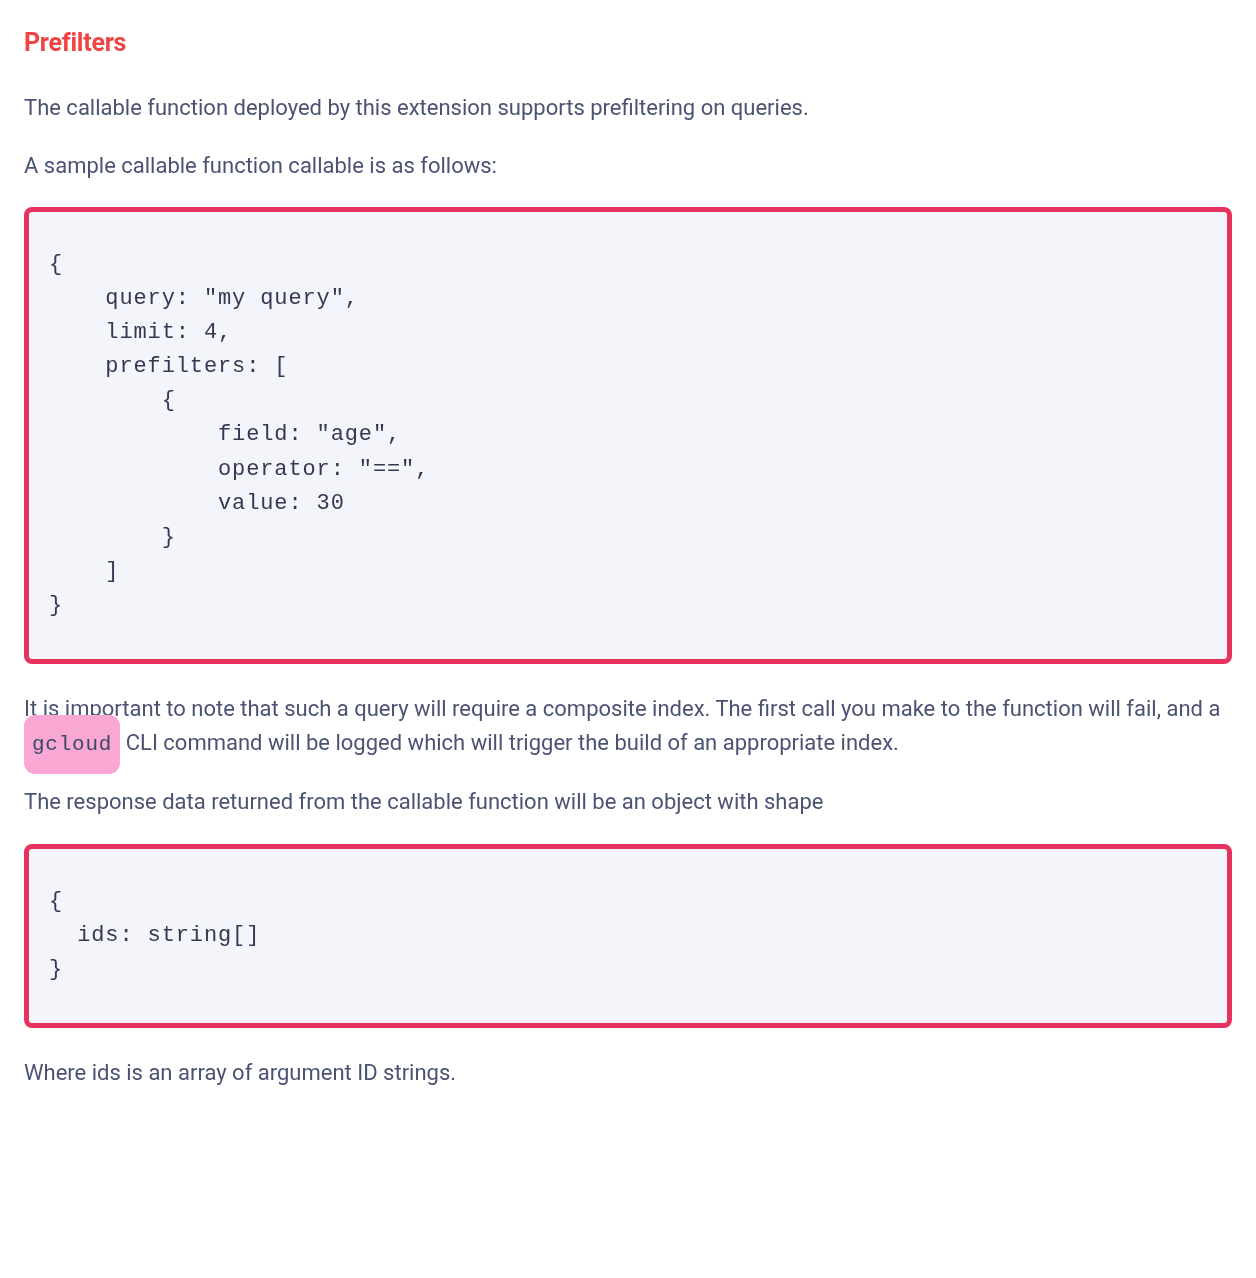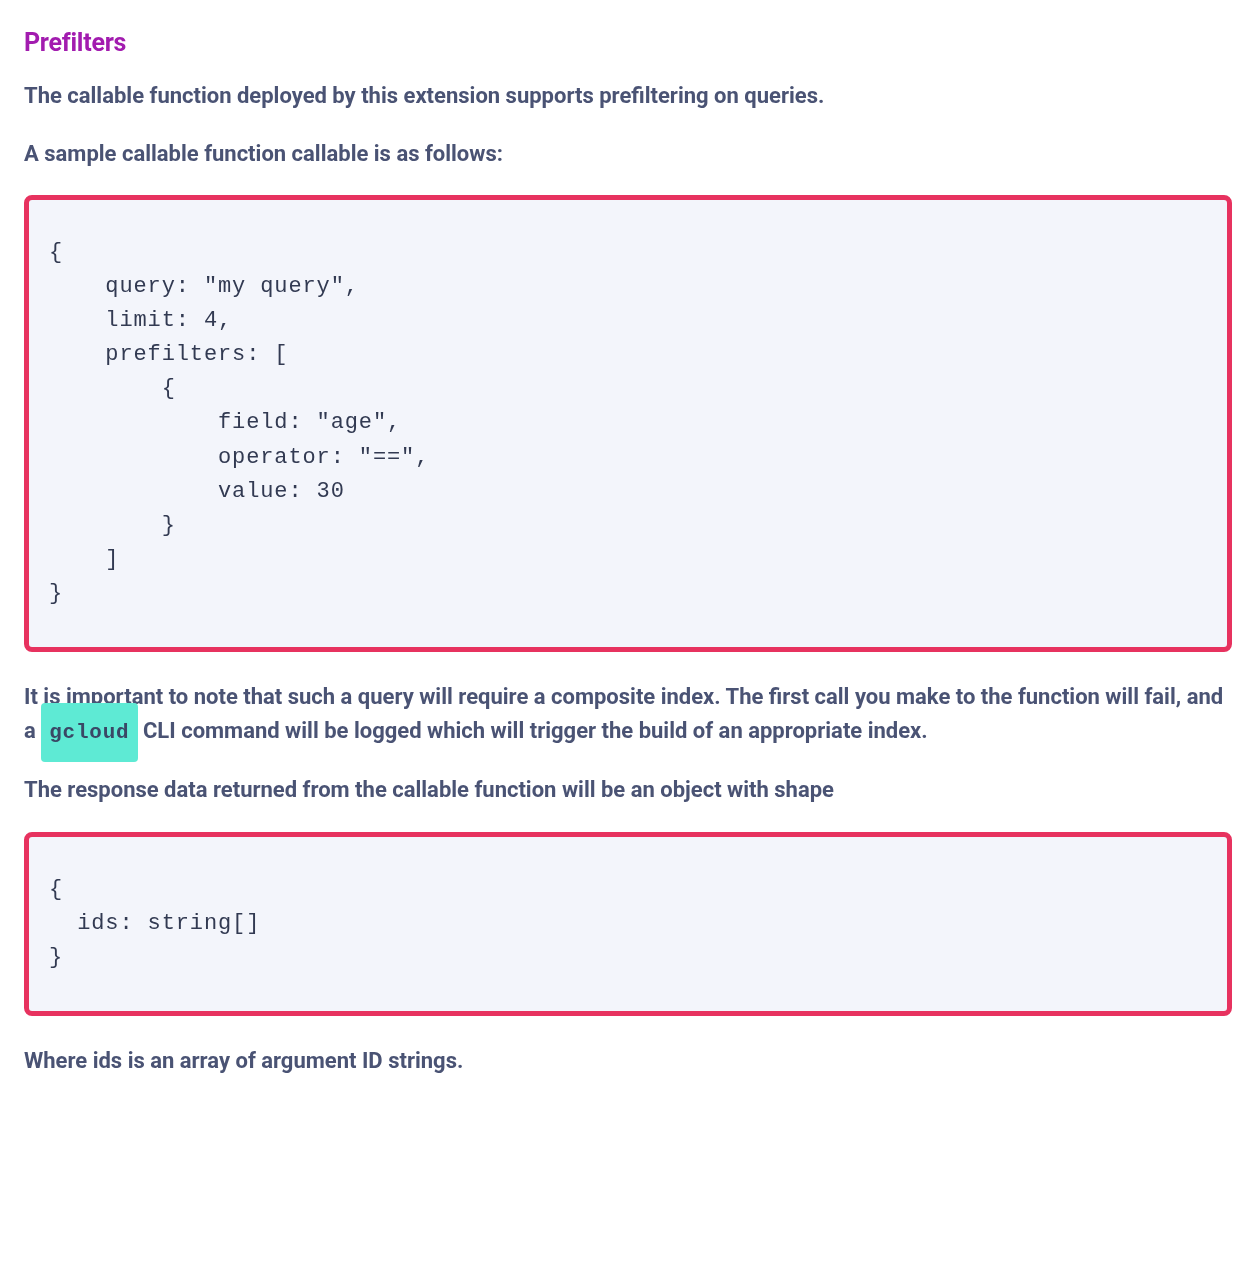--- a/index.html
+++ b/index.html
@@ -6,51 +6,51 @@
   body {
     font-family: -apple-system, BlinkMacSystemFont, "Segoe UI", Roboto, Helvetica, Arial, sans-serif;
     background: #ffffff;
     padding: 24px;
     color: #3a4765;
     font-size: 22px;
     line-height: 1.55;
     max-width: 1256px;
   }
   h3.section-heading {
-    color: #a21caf;
+    color: #ef4444;
     font-weight: 700;
     font-size: 25px;
-    margin-bottom: 16px;
+    margin-bottom: 28px;
     letter-spacing: -0.01em;
   }
   p.body-text {
     color: #4a5374;
     margin-bottom: 24px;
-    font-weight: 700;
+    font-weight: 400;
   }
   pre.code-block {
     background: #f3f5fb;
     border: 5px solid #e7325f;
     border-radius: 8px;
     padding: 36px 20px;
     font-family: "SFMono-Regular", Consolas, "Liberation Mono", Menlo, monospace;
     font-size: 22px;
     line-height: 1.55;
     color: #323a52;
     white-space: pre;
     letter-spacing: 0.04em;
     margin-bottom: 28px;
     overflow-x: auto;
   }
   code.inline-code {
-    background: #5eead4;
+    background: #f9a8d4;
     font-family: "SFMono-Regular", Consolas, "Liberation Mono", Menlo, monospace;
     font-size: 0.95em;
     padding: 18px 8px;
-    border-radius: 4px;
+    border-radius: 11px;
     letter-spacing: 0.04em;
     color: #3a4765;
   }
 </style>
 </head>
 <body>
 
 <h3 class="section-heading">Prefilters</h3>
 
 <p class="body-text">The callable function deployed by this extension supports prefiltering on queries.</p>

